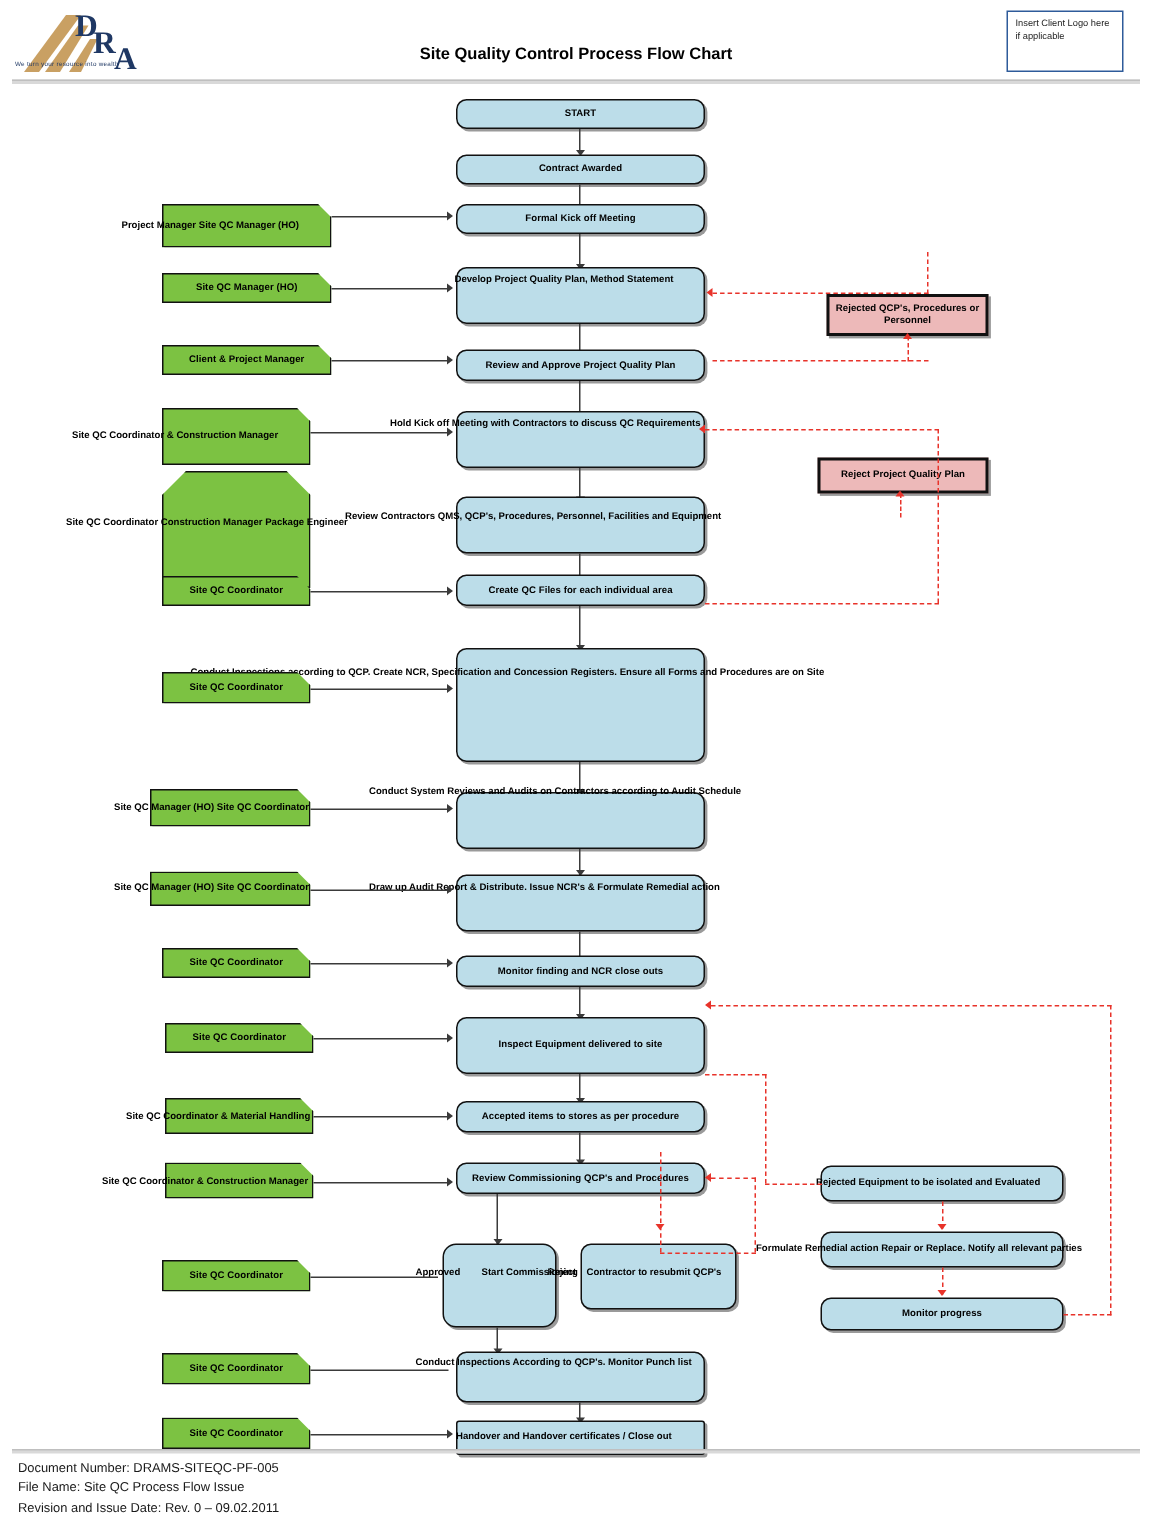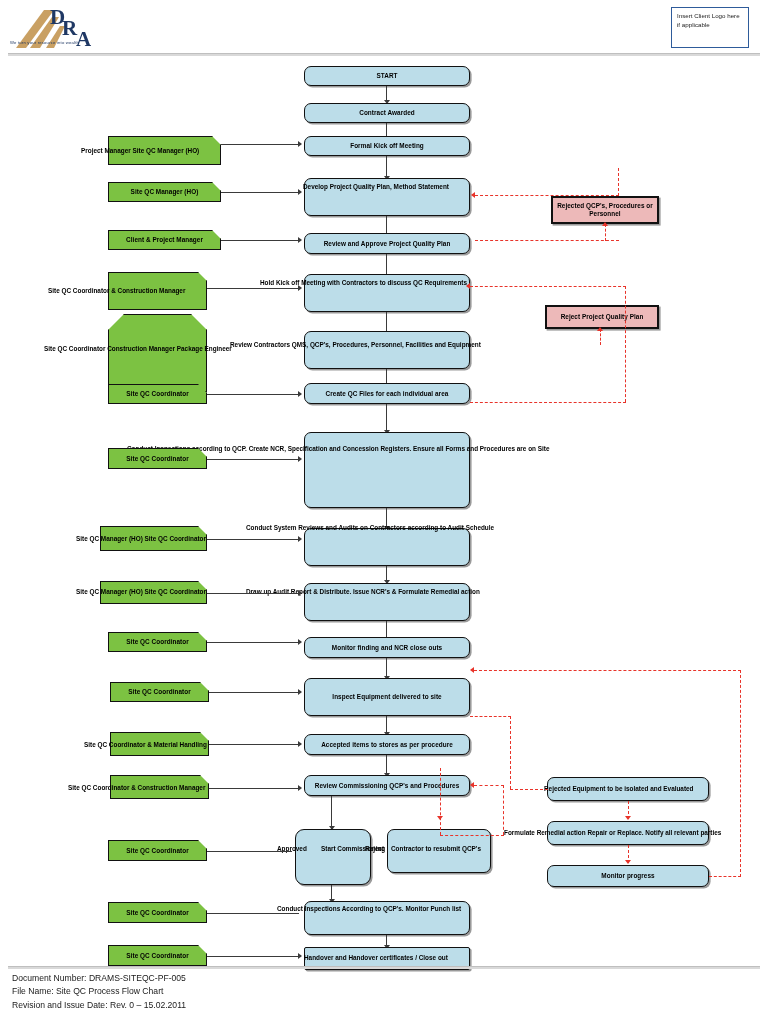--- a/index.html
+++ b/index.html
@@ -77,20 +77,21 @@
       <polygon points="6,44 34,6 44,6 16,44" fill="#c9a063"></polygon>
       <polygon points="20,44 42,13 49,13 30,44" fill="#c9a063"></polygon>
       <polygon points="36,44 50,22 55,22 44,44" fill="#c9a063"></polygon>
       <text x="40" y="20" font-family="Liberation Serif, serif" font-size="21" font-weight="bold" fill="#1f3864">D</text>
       <text x="52" y="31" font-family="Liberation Serif, serif" font-size="21" font-weight="bold" fill="#1f3864">R</text>
       <text x="66" y="42" font-family="Liberation Serif, serif" font-size="21" font-weight="bold" fill="#1f3864">A</text>
     </svg>
   </div>
   <div id="logo-tag">We turn your resource into wealth</div>
 
+  <div id="doc-title">Site Quality Control Process Flow Chart</div>
 
   <div id="client-logo-box">Insert Client Logo here if applicable</div>
 
   <div id="header-rule"></div>
 </div>
 
 <div id="chart">
 
   <div class="node proc" style="left:304px;top:10px;width:166px;height:20px;">START</div>
   <div class="ln v" style="left:386px;top:30px;height:16px;"></div>
@@ -290,15 +291,15 @@
   <div class="rd v" style="left:503px;top:729px;height:50px;"></div>
   <div class="rd h" style="left:440px;top:779px;width:64px;"></div>
   <div class="rd v" style="left:440px;top:712px;height:67px;"></div>
   <div class="rar down" style="left:437px;top:760px;"></div>
 
 </div>
 
 <div id="footer-rule"></div>
 <div id="footer">
   <div>Document Number: DRAMS-SITEQC-PF-005</div>
-  <div>File Name: Site QC Process Flow Chart</div>
-  <div>Revision and Issue Date: Rev. 0 – 15.02.2011</div>
+  <div>File Name: Site QC Process Flow Issue</div>
+  <div>Revision and Issue Date: Rev. 0 – 09.02.2011</div>
 </div>
 
 </body></html>

